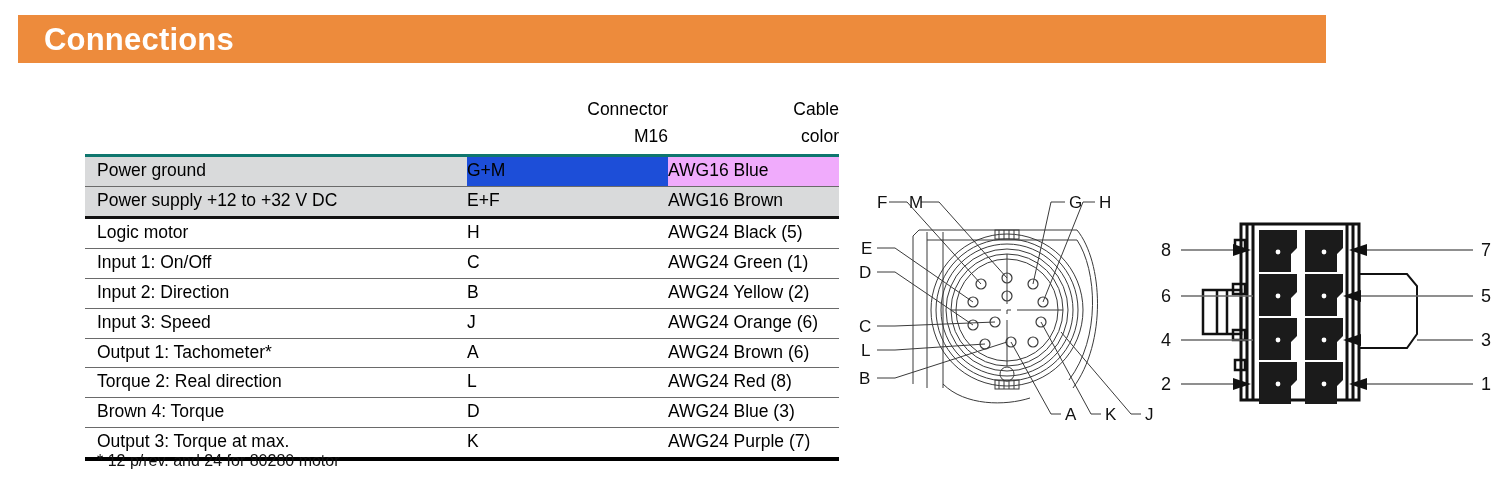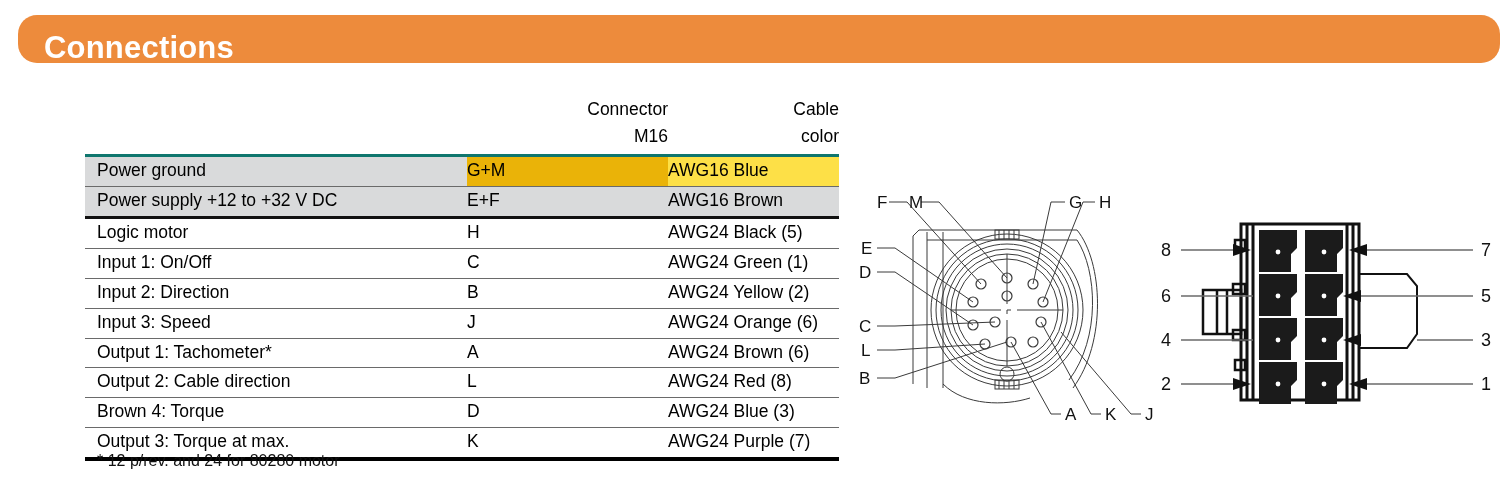--- a/index.html
+++ b/index.html
@@ -12,25 +12,24 @@
   #page {
     position: relative;
     width: 1500px; height: 484px;
     background: #ffffff;
   }
 
   
   #header-bar {
     position: absolute;
     left: 18px; top: 15px;
-    width: 1482px; height: 48px;
+    width: 1308px; height: 48px;
     background: #ED8B3C;
     display: flex;
-    align-items: flex-end;
-    border-radius: 19px;
+    align-items: center;
   }
   #header-title {
     color: #ffffff;
     font-size: 31px;
     font-weight: bold;
     letter-spacing: 0.2px;
     margin-left: 26px;
     line-height: 1;
   }
 
@@ -117,22 +116,22 @@
           </th>
           <th class="col-cable">
             <span class="hdr-l1">Cable</span>
             <span class="hdr-l2">color</span>
           </th>
         </tr>
       </thead>
       <tbody id="table-body">
           <tr class="shaded">
             <td class="col-func" style="background: rgb(217, 218, 219);">Power ground</td>
-            <td class="col-conn" style="background: #eab308;">G+M</td>
-            <td class="col-cable" style="background: #fde047;">AWG16 Blue</td>
+            <td class="col-conn" style="background: #1d4ed8;">G+M</td>
+            <td class="col-cable" style="background: #f0abfc;">AWG16 Blue</td>
           </tr>
           <tr class="shaded last-shaded">
             <td class="col-func" style="background: rgb(217, 218, 219);">Power supply +12 to +32 V DC</td>
             <td class="col-conn" style="background: rgb(217, 218, 219);">E+F</td>
             <td class="col-cable" style="background: rgb(217, 218, 219);">AWG16 Brown</td>
           </tr>
           <tr>
             <td class="col-func">Logic motor</td>
             <td class="col-conn">H</td>
             <td class="col-cable">AWG24 Black (5)</td>
@@ -151,21 +150,21 @@
             <td class="col-func">Input 3: Speed</td>
             <td class="col-conn">J</td>
             <td class="col-cable">AWG24 Orange (6)</td>
           </tr>
           <tr>
             <td class="col-func">Output 1: Tachometer*</td>
             <td class="col-conn">A</td>
             <td class="col-cable">AWG24 Brown (6)</td>
           </tr>
           <tr>
-            <td class="col-func">Output 2: Cable direction</td>
+            <td class="col-func">Torque 2: Real direction</td>
             <td class="col-conn">L</td>
             <td class="col-cable">AWG24 Red (8)</td>
           </tr>
           <tr>
             <td class="col-func">Brown 4: Torque</td>
             <td class="col-conn">D</td>
             <td class="col-cable">AWG24 Blue (3)</td>
           </tr>
           <tr class="last-row">
             <td class="col-func">Output 3: Torque at max.</td>

